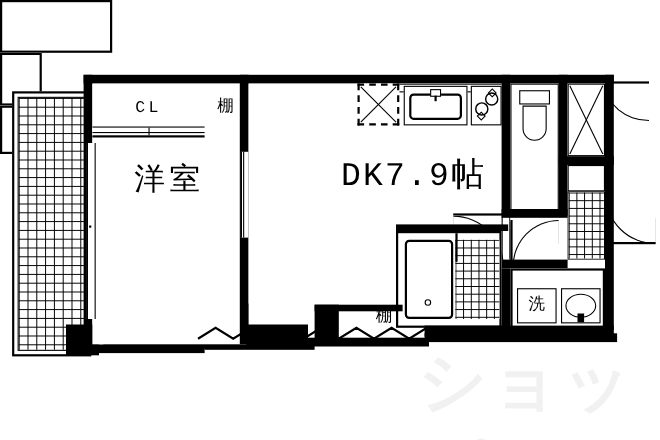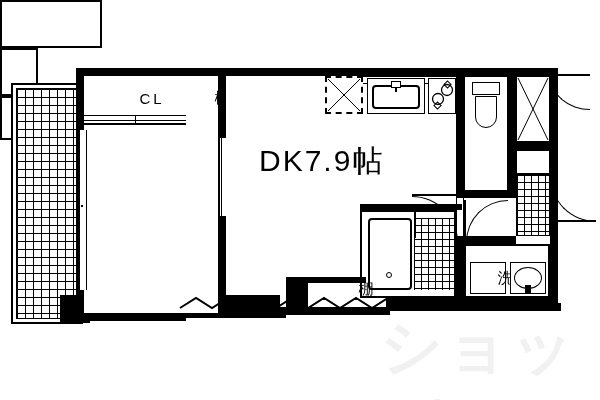--- a/index.html
+++ b/index.html
@@ -15,21 +15,21 @@
     overflow: hidden;
     font-family: "Liberation Sans", sans-serif;
   }
   
   .abs { position: absolute; }
   .wall   { position: absolute; background: #000000; }
   .thin   { position: absolute; background: #000000; }
   .room   { position: absolute; background: #ffffff; }
   .label  { position: absolute; color: #000000; white-space: nowrap;
             text-align: center; line-height: 1; }
-  .jp     { font-family: Liberation Sans, sans-serif; margin-left: 17px; }
+  .jp     { font-family: Liberation Mono, monospace; }
 
   
   .grid-fine {
     background-color: #ffffff;
     background-image:
       linear-gradient(to right, #000 0 1px, transparent 1px 100%),
       linear-gradient(to bottom, #000 0 1px, transparent 1px 100%);
     background-size: 8px 8px;
     background-position: 0 0;
   }
@@ -105,24 +105,25 @@
   <div class="abs" style="left:84px; top:115px; width:102px; height:10px; background:#fff;
               border-top:1px solid #000; border-bottom:2px solid #000;
               box-sizing:border-box;">
     <div class="abs" style="left:0; right:0; top:4px; border-top:1px solid #000;"></div>
     <div class="abs" style="left:50%; top:0; bottom:0; border-left:1px solid #000;"></div>
   </div>
 
   <div class="outline" style="left:186px; top:76px; width:38px; height:48px;"></div>
   <div class="label jp" style="left:186px; top:90px; width:38px; font-size:15px;">棚</div>
 
+  <div class="label jp" style="left:84px; top:152px; width:140px; font-size:28px; letter-spacing:4px;">洋室</div>
 
   <div class="room" style="left:226px; top:76px; width:230px; height:200px;"></div>
 
-  <div class="label jp" style="left:226px; top:146px; width:200px; font-size:30px; letter-spacing:2px; text-align:left; padding-left:16px;">DK7.9帖</div>
+  <div class="label jp" style="left:226px; top:146px; width:200px; font-size:30px; letter-spacing:2px; text-align:right; padding-left:16px;">DK7.9帖</div>
 
   <div class="abs" style="left:363px; top:76px; width:93px; height:8px; background:#fff;
               border-top:1px solid #000; border-bottom:1px solid #000;
               box-sizing:border-box;"></div>
 
   <div class="abs" style="left:325px; top:76px; width:38px; height:38px;
               box-sizing:border-box; border:2px dashed #000; background:#fff;">
     <svg width="34" height="34" style="position:absolute; left:0; top:0;">
       <line x1="1" y1="1" x2="33" y2="33" stroke="#000" stroke-width="1"></line>
       <line x1="33" y1="1" x2="1" y2="33" stroke="#000" stroke-width="1"></line>

